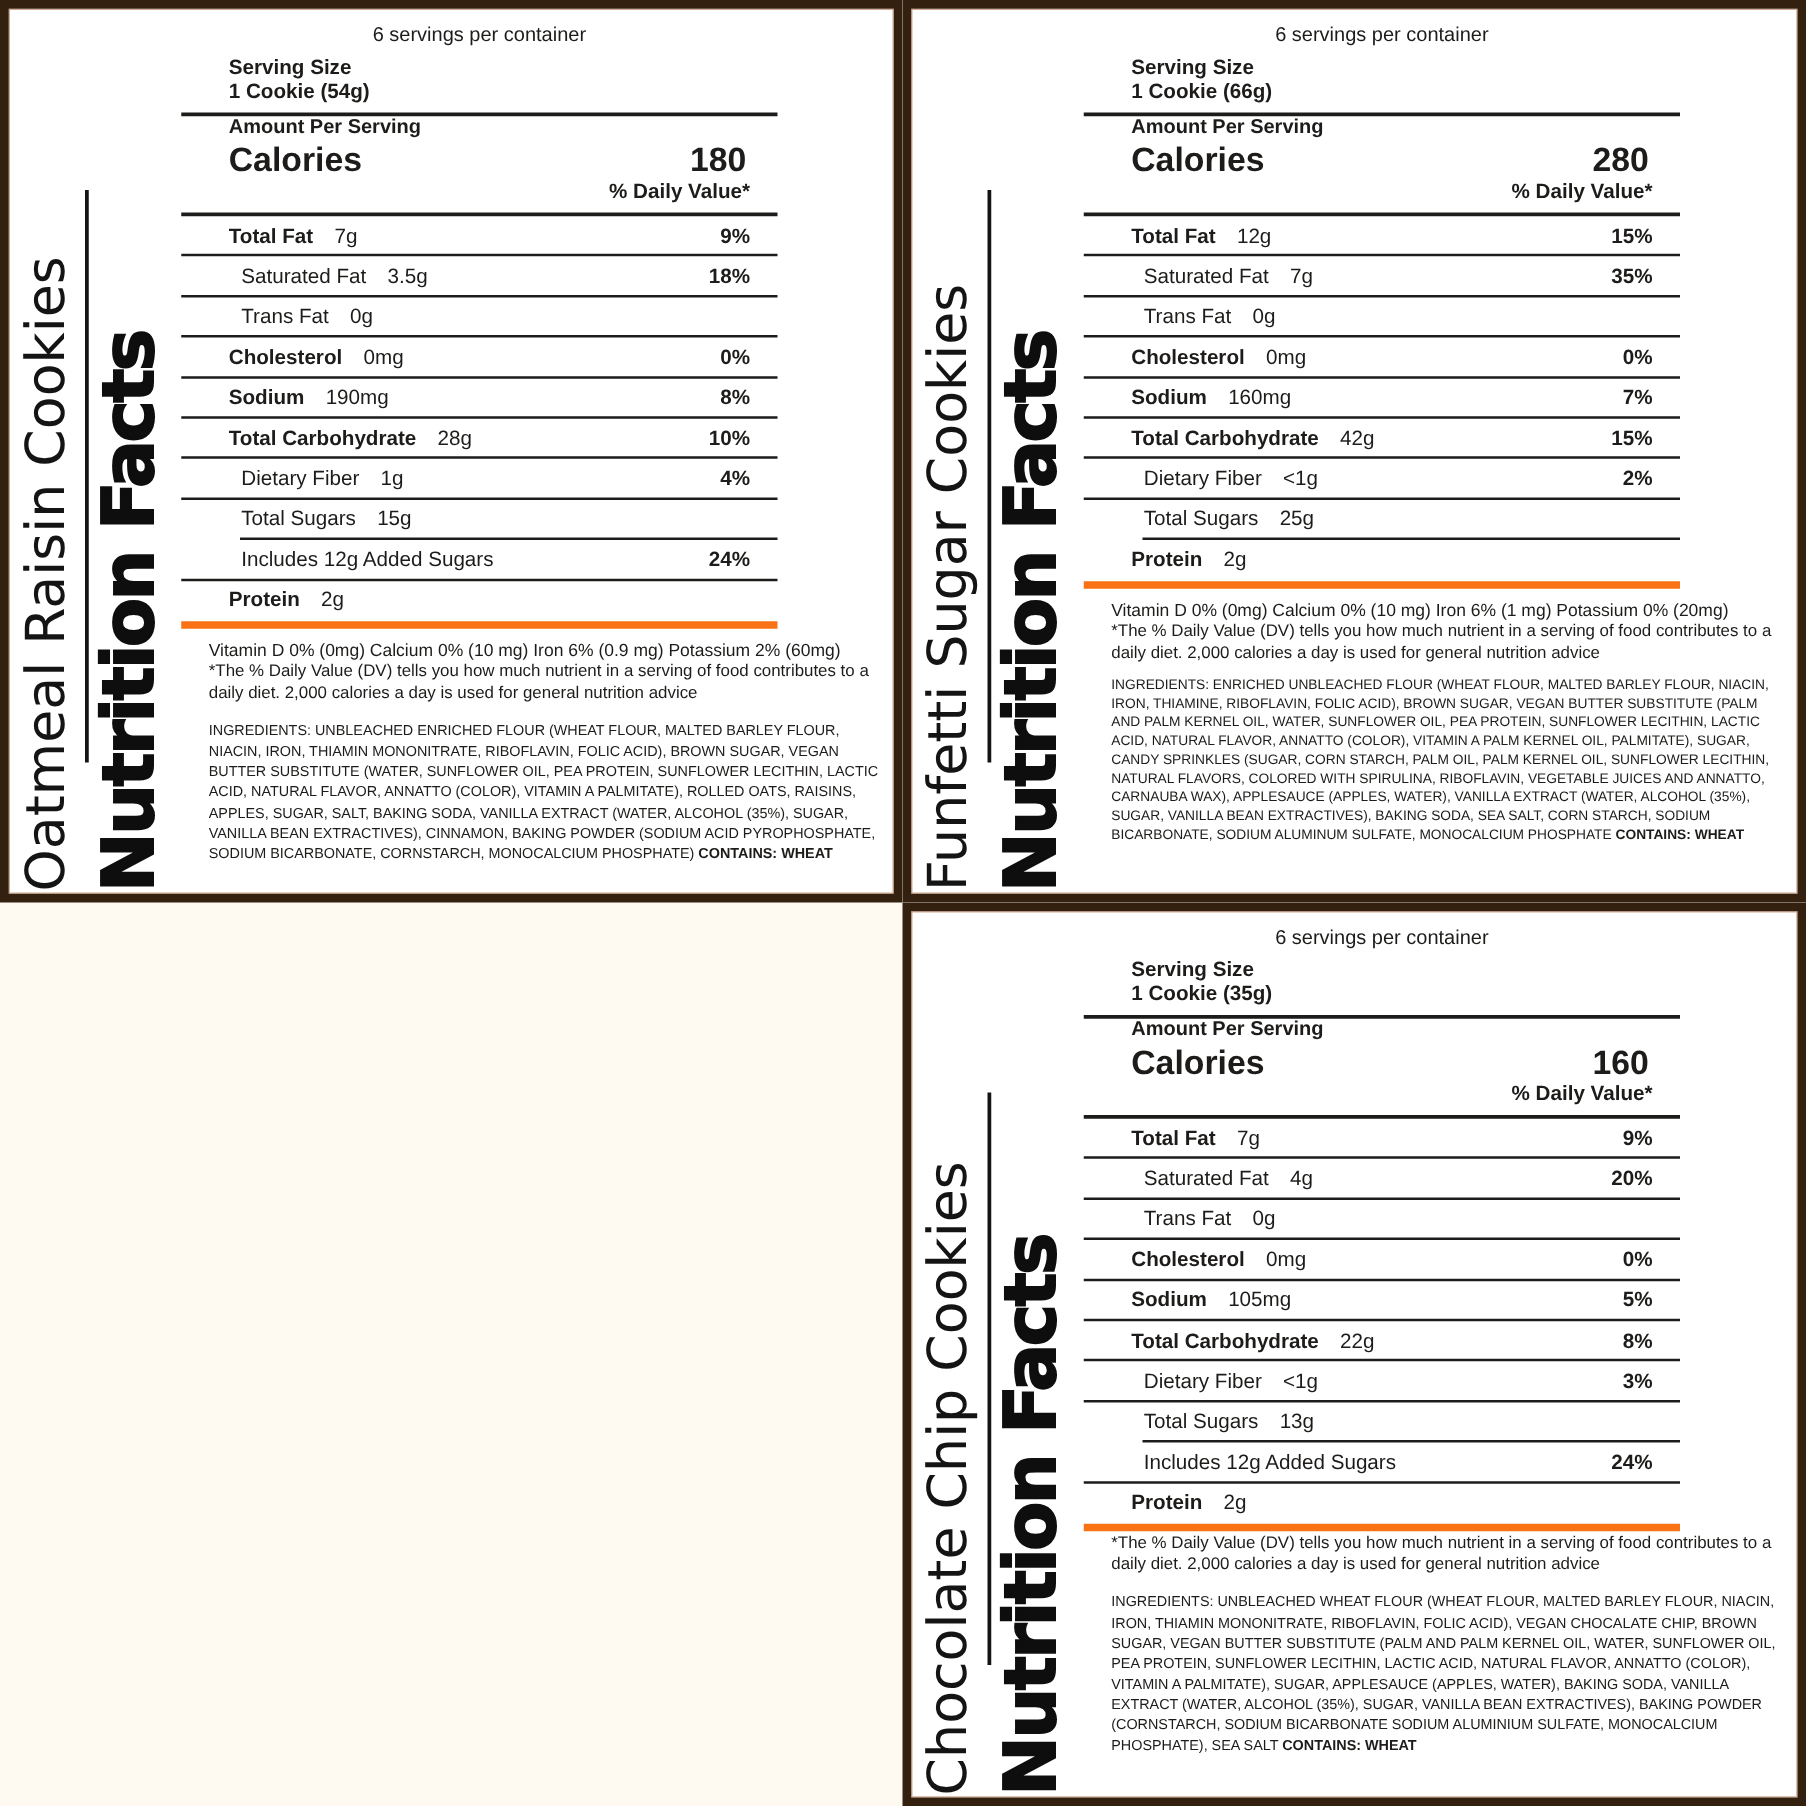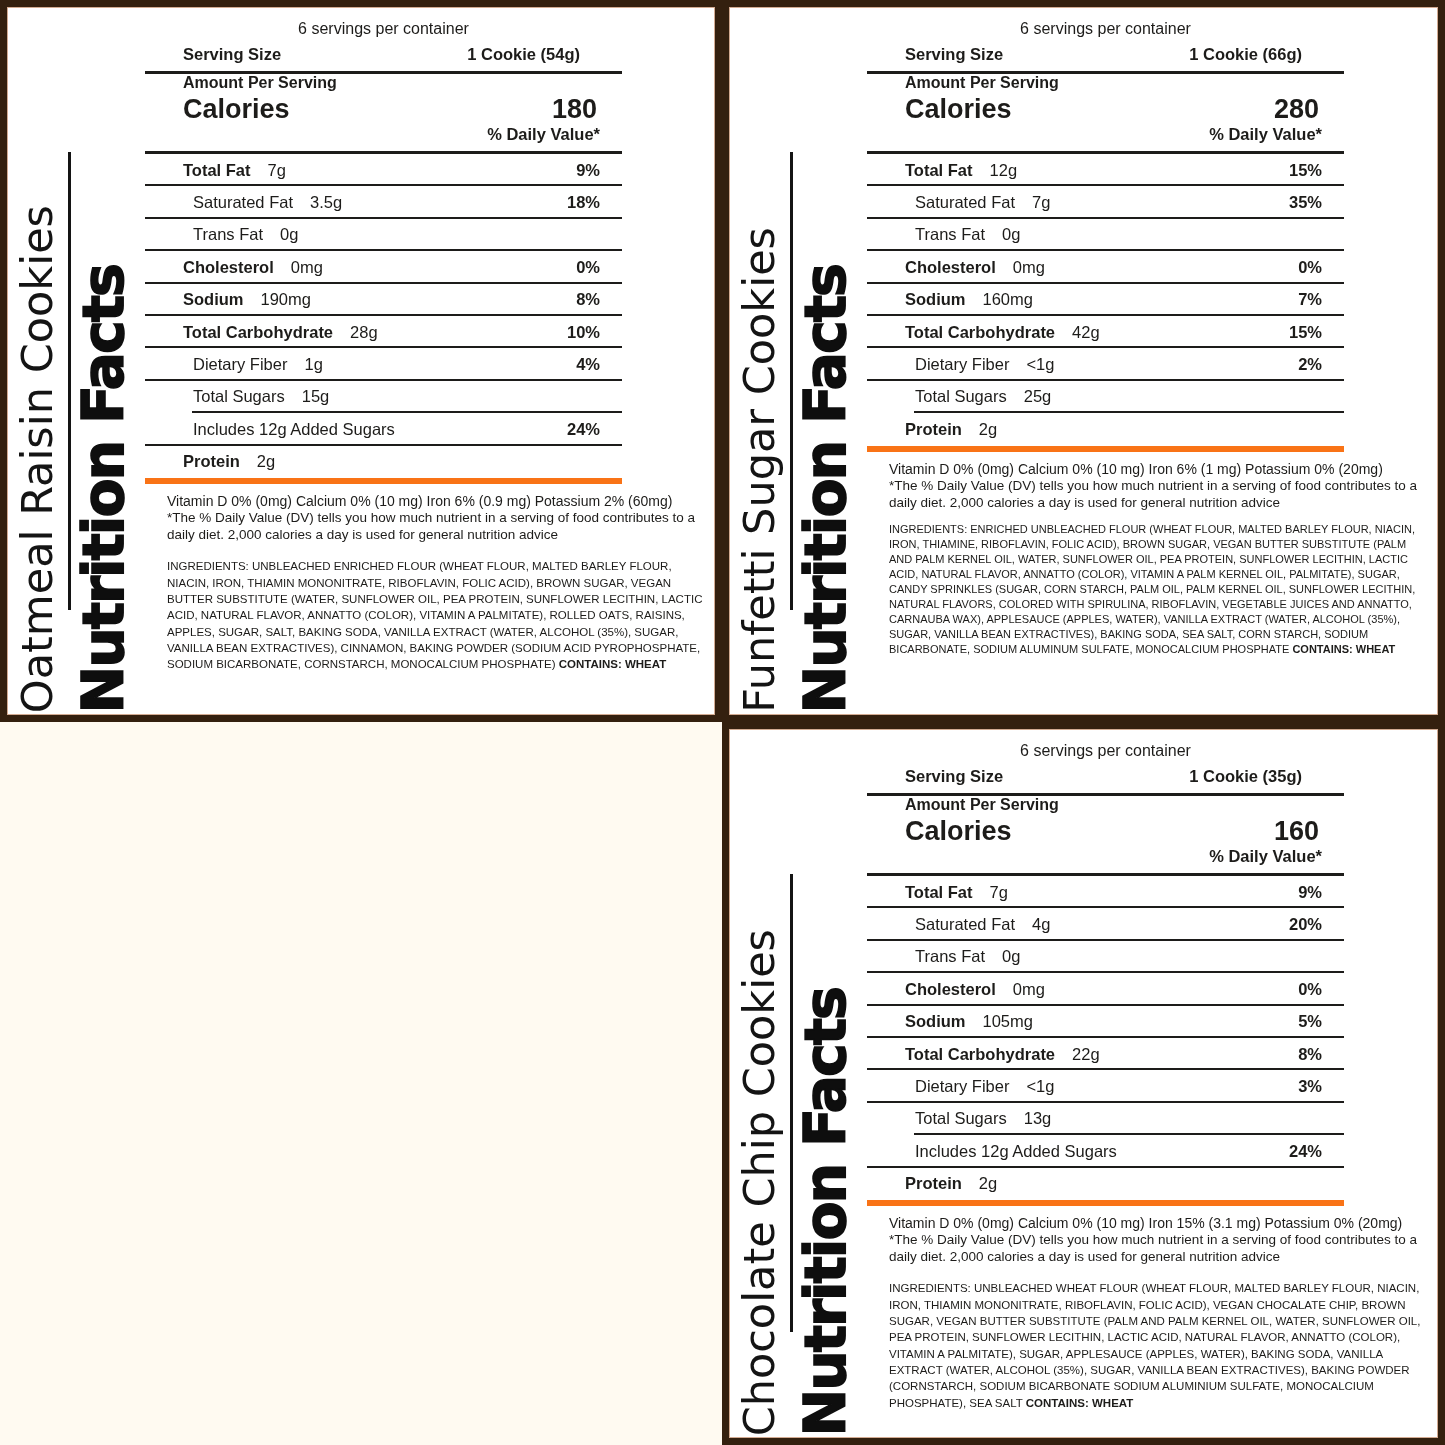--- a/index.html
+++ b/index.html
@@ -45,21 +45,21 @@
     color: #0e0e0e; -webkit-text-stroke: 1.6px #0e0e0e;
   }
 
   
   .content { position: absolute; left: 138px; top: 0; width: 477px; }
   .servings { padding-top: 13px; font-size: 16px; text-align: center; }
   .serving-row {
     display: flex; justify-content: space-between;
     margin-top: 7px; padding: 0 42px 7px 38px;
     border-bottom: 3px solid #1d1c1a;
-    font-weight: bold; font-size: 16.5px;
+    font-weight: bold; font-size: 16.5px; flex-direction: column;
   }
   .aps { padding-left: 38px; font-weight: bold; font-size: 16px; }
   .calories-row {
     display: flex; justify-content: space-between; align-items: baseline;
     margin-top: 2px; padding: 0 25px 0 38px;
     font-weight: bold; font-size: 27px;
   }
   .dv-header { margin-top: 0px; padding: 0 22px 7px 0; text-align: right; font-weight: bold; font-size: 16.5px; }
 
   .rows { border-top: 3px solid #1d1c1a; border-bottom: 6px solid #f97316; }
@@ -340,21 +340,20 @@
             <span class="dv">24%</span>
           </div>
 
           <div class="row bold">
             <span class="nname">Protein</span>
             <span class="amt">2g</span>
             <span class="dv"></span>
           </div>
         </div>
       <div class="fineprint">
-        <div class="vitamins">Vitamin D 0% (0mg) Calcium 0% (10 mg) Iron 15% (3.1 mg) Potassium 0% (20mg)</div>
         <div class="footnote">*The  % Daily Value (DV) tells you how much nutrient in a serving of food contributes to a daily diet. 2,000 calories a day is used for general nutrition advice</div>
         <div class="ingredients">
           <span>INGREDIENTS: UNBLEACHED WHEAT FLOUR (WHEAT FLOUR, MALTED BARLEY FLOUR, NIACIN, IRON, THIAMIN MONONITRATE, RIBOFLAVIN, FOLIC ACID), VEGAN CHOCALATE CHIP, BROWN SUGAR, VEGAN BUTTER SUBSTITUTE (PALM AND PALM KERNEL OIL, WATER, SUNFLOWER OIL, PEA PROTEIN, SUNFLOWER LECITHIN, LACTIC ACID, NATURAL FLAVOR, ANNATTO (COLOR), VITAMIN A PALMITATE), SUGAR, APPLESAUCE (APPLES, WATER), BAKING SODA, VANILLA EXTRACT (WATER, ALCOHOL (35%), SUGAR, VANILLA BEAN EXTRACTIVES), BAKING POWDER (CORNSTARCH, SODIUM BICARBONATE SODIUM ALUMINIUM SULFATE, MONOCALCIUM PHOSPHATE), SEA SALT</span>
           <span class="contains">CONTAINS: WHEAT</span>
         </div>
       </div>
     </div>
   </div>
 </section>
 

